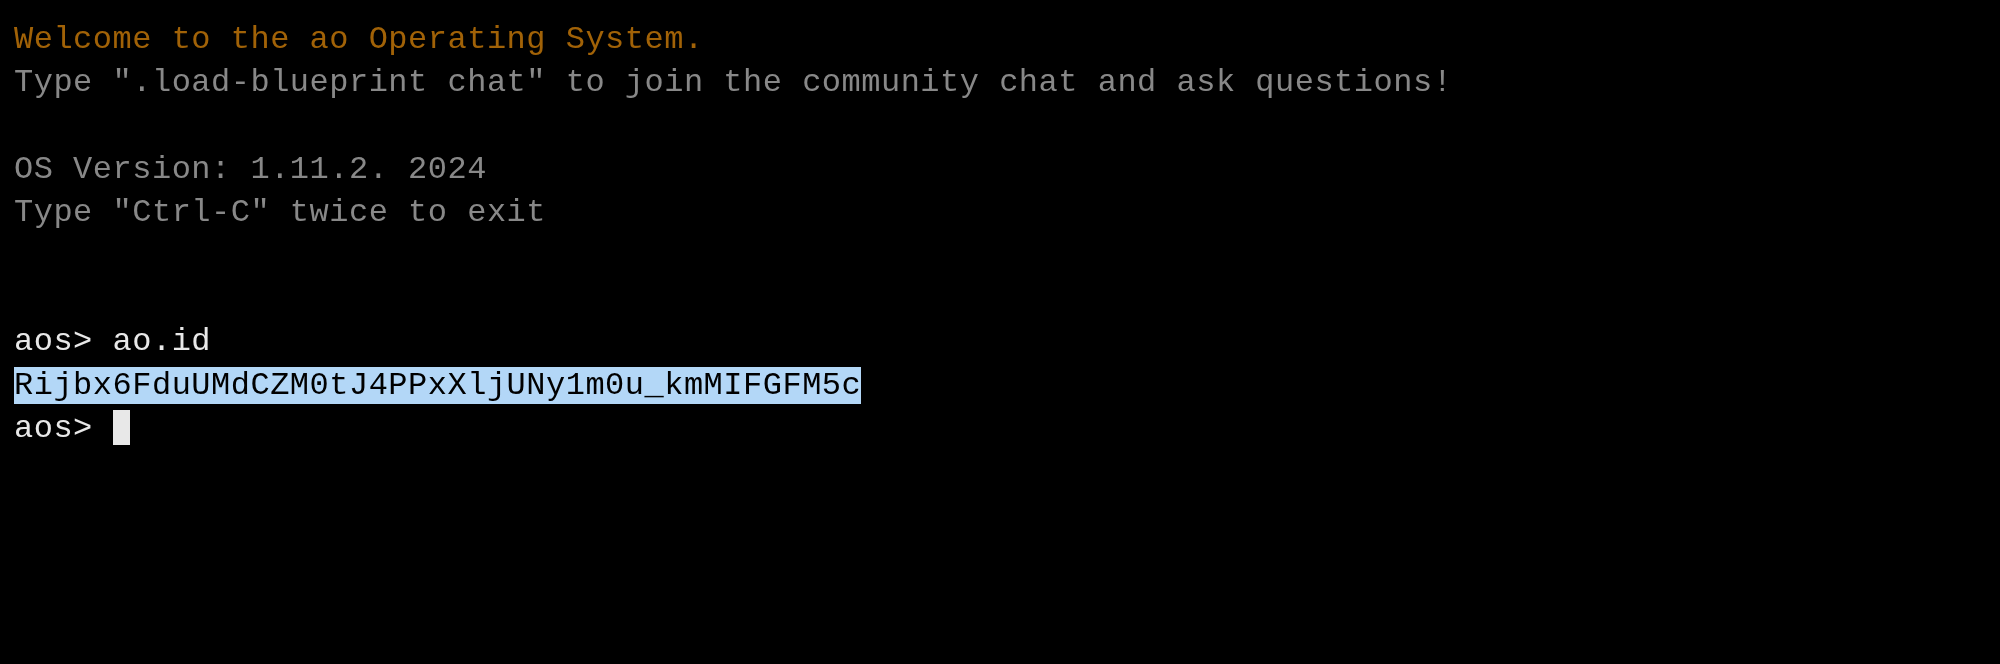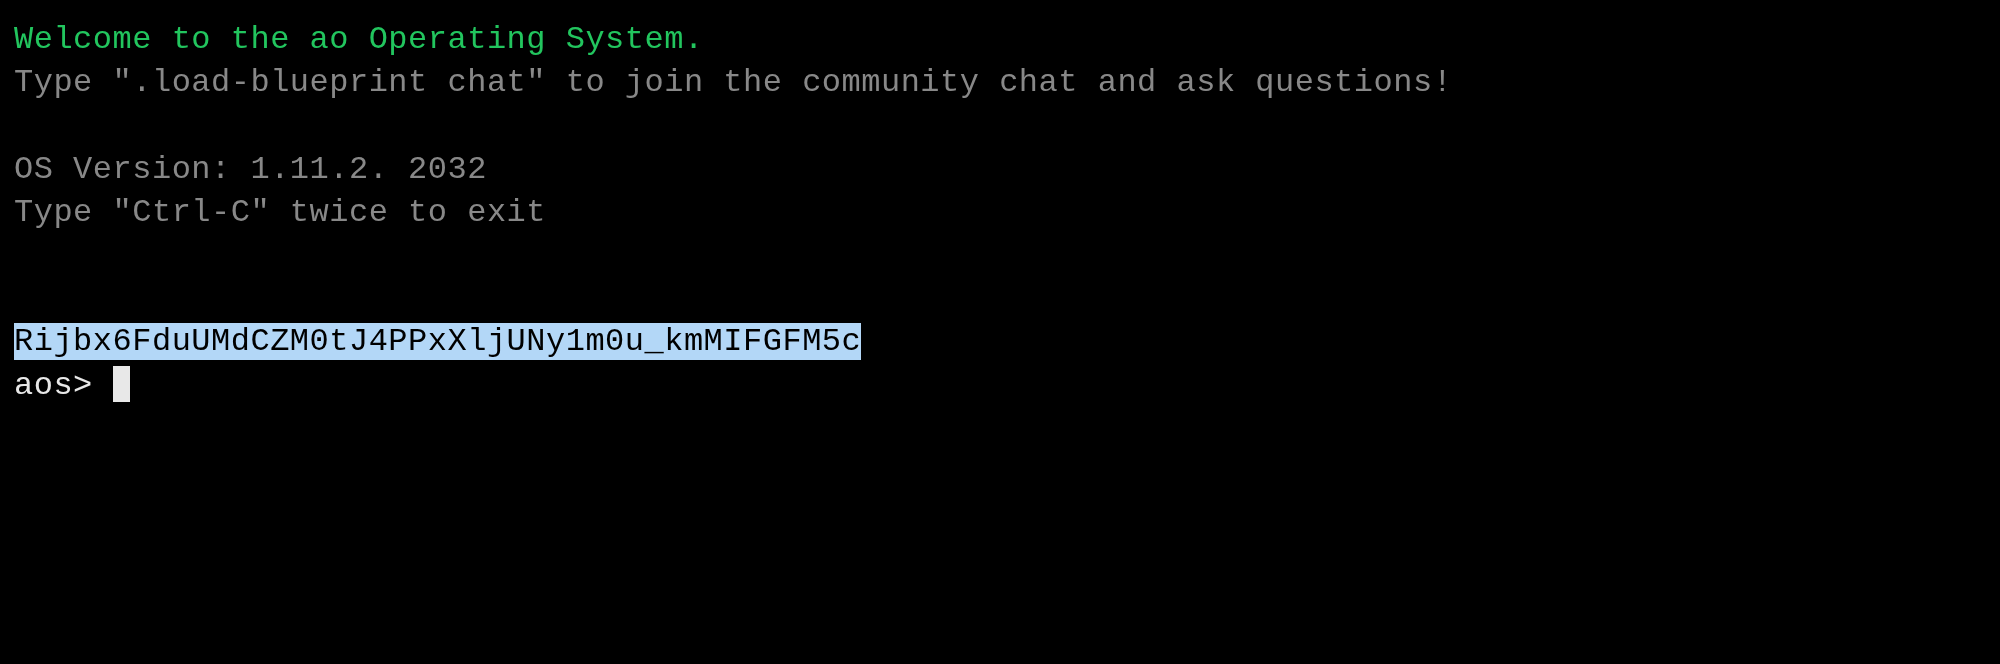--- a/index.html
+++ b/index.html
@@ -12,21 +12,21 @@
       font-family: 'Menlo', 'Consolas', 'Courier New', monospace;
       font-size: 32px;
       line-height: 1.35;
       padding: 18px 14px;
       width: 2000px;
       height: 664px;
       overflow: hidden;
       letter-spacing: 0.5px;
     }
     .green {
-      color: #22c55e;
+      color: #a16207;
     }
     .gray {
       color: #888888;
     }
     .white {
       color: #e8e8e8;
     }
     .highlighted {
       background-color: #b3d7f7;
       color: #000000;
@@ -49,19 +49,20 @@
       display: block;
     }
   </style>
 </head>
 <body>
 
 <div class="terminal">
   <div class="line green">Welcome to the ao Operating System.</div>
   <div class="line gray">Type ".load-blueprint chat" to join the community chat and ask questions!</div>
   <div class="blank-line"></div>
-  <div class="line gray">OS Version: 1.11.2. 2032</div>
+  <div class="line gray">OS Version: 1.11.2. 2024</div>
   <div class="line gray">Type "Ctrl-C" twice to exit</div>
   <div class="blank-line"></div>
   <div class="blank-line"></div>
+  <div class="line white"><span>aos&gt; </span><span>ao.id</span></div>
   <div class="line"><span class="highlighted">Rijbx6FduUMdCZM0tJ4PPxXljUNy1m0u_kmMIFGFM5c</span></div>
   <div class="line white"><span>aos&gt; </span><span class="cursor"></span></div>
 </div>
 
 </body></html>

